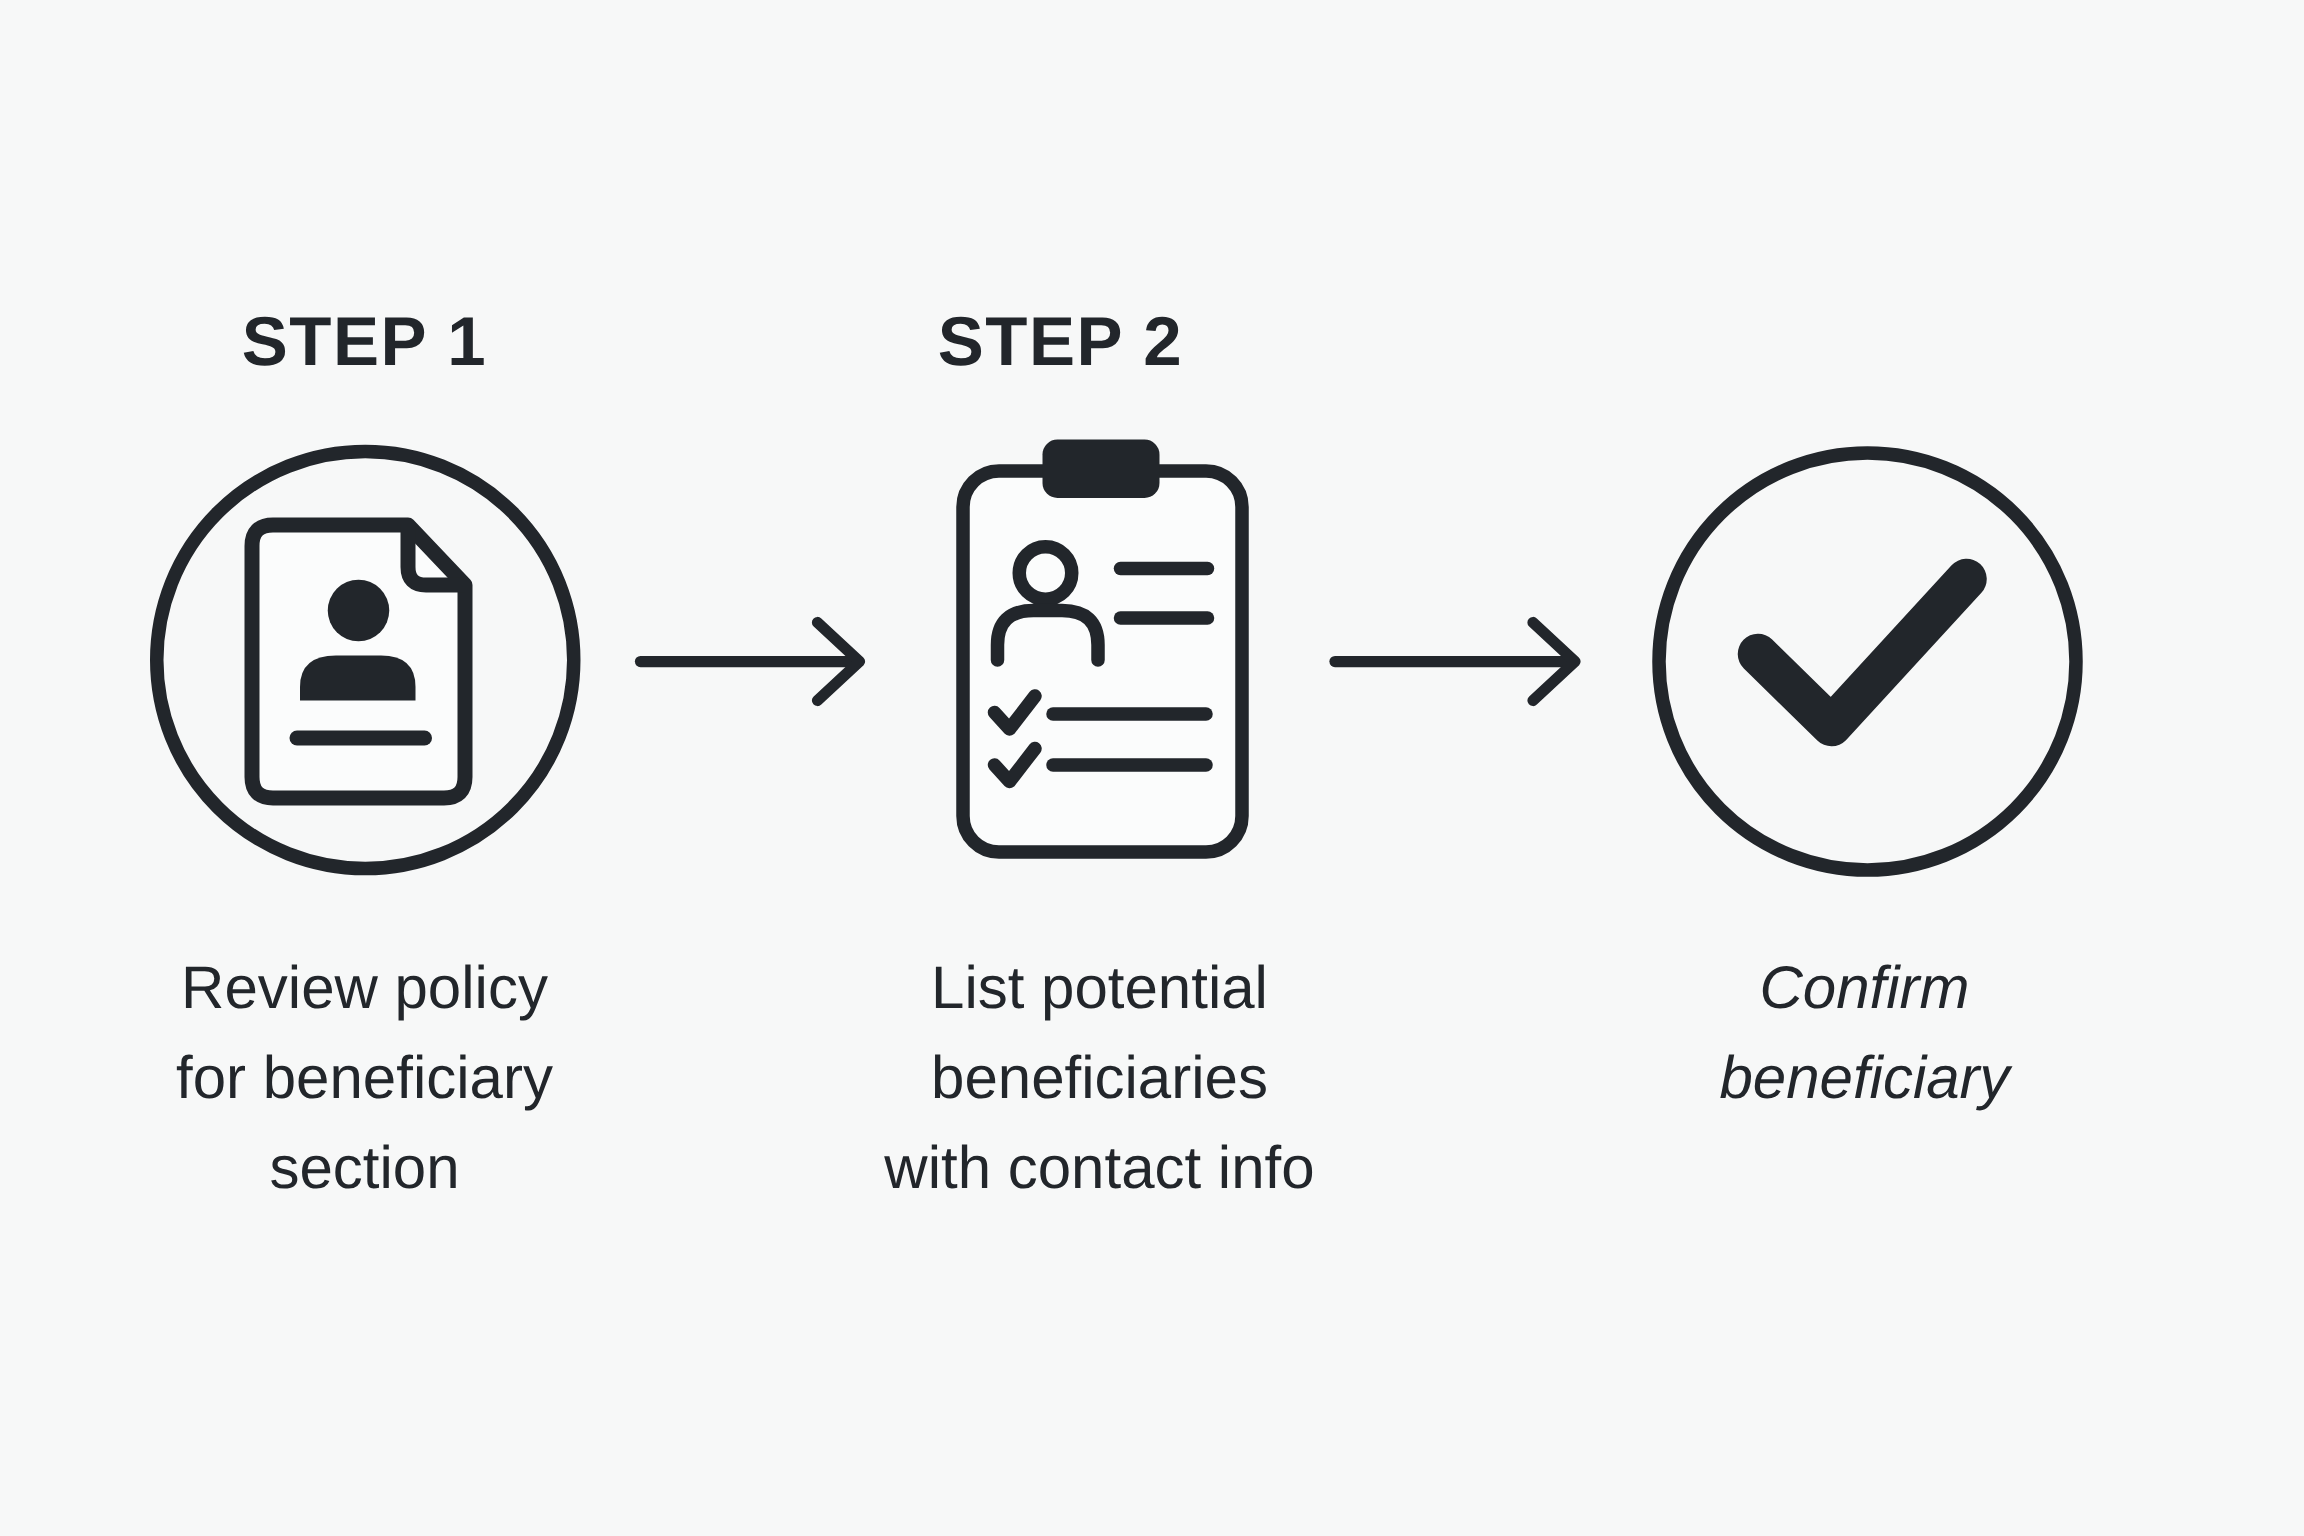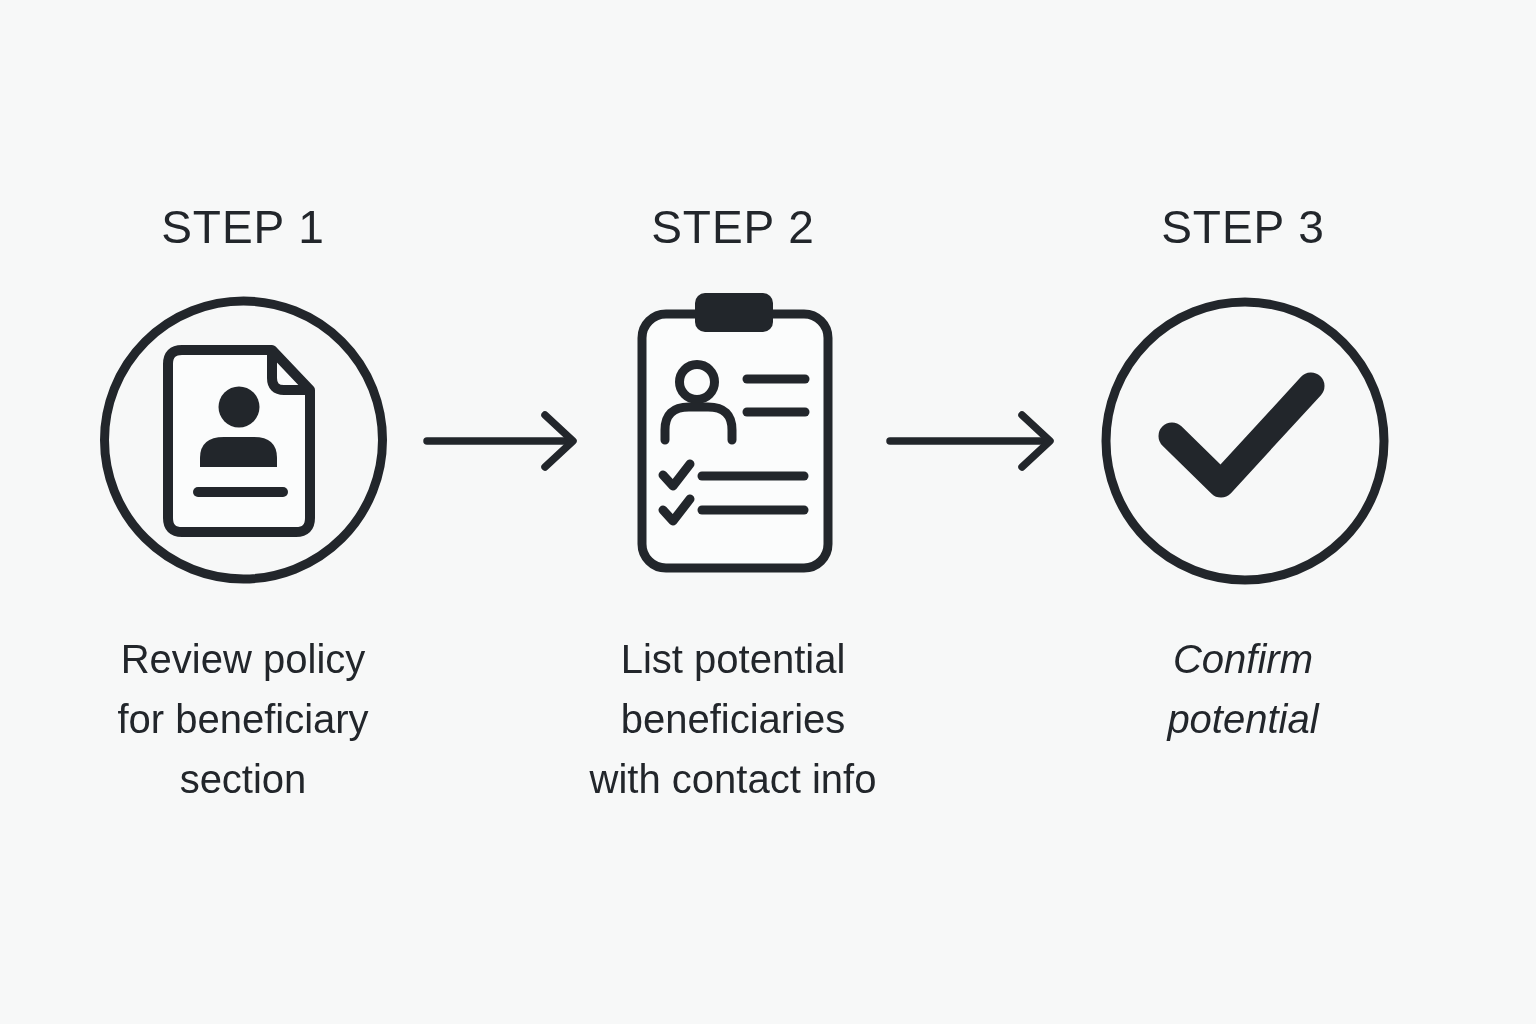--- a/index.html
+++ b/index.html
@@ -13,26 +13,26 @@
   }
   .canvas { position: absolute; inset: 0; }
   svg { color: var(--ink, #22262b); display: block; width: 100%; height: 100%; }
 
   .step-header {
     position: absolute;
     top: 200px;
     width: 460px;
     text-align: center;
     font-size: 46px;
-    font-weight: 400;
+    font-weight: 700;
     letter-spacing: 1px;
     color: var(--ink, #22262b);
   }
   .h1 { left: 13px; }   
-  .h2 { left: 503px; }  
+  .h2 { left: 477px; }  
   .h3 { left: 1013px; } 
 
   .icon-wrap { position: absolute; }
   .icon-1 { left: 98px;  top: 295px; width: 291px; height: 291px; }
   .icon-2 { left: 636px; top: 292px; width: 198px; height: 282px; }
   .icon-3 { left: 1100px; top: 296px; width: 290px; height: 290px; }
 
   .arrow { position: absolute; }
   .arrow-1 { left: 420px; top: 404px; width: 160px; height: 74px; }
   .arrow-2 { left: 884px; top: 404px; width: 172px; height: 74px; }
@@ -51,21 +51,20 @@
   .c2 { left: 493px; }  
   .c3 { left: 1003px; font-style: italic; } 
 </style>
 </head>
 <body style="--background: #f7f8f8; --ink: #22262b; --paper: #fbfcfc;">
 
 <div class="canvas">
 
   <div class="step-header h1">STEP 1</div>
   <div class="step-header h2">STEP 2</div>
-  <div class="step-header h3">STEP 3</div>
 
   <div class="icon-wrap icon-1">
     <svg viewBox="0 0 291 291" aria-hidden="true">
       <circle cx="145.5" cy="145" r="139" fill="none" stroke="currentColor" stroke-width="9"></circle>
       <path d="M84 55 H174 L212 95 V223 Q212 237 198 237 H84 Q70 237 70 223 V69 Q70 55 84 55 Z" fill="var(--paper, #fbfcfc)" stroke="currentColor" stroke-width="10" stroke-linejoin="round"></path>
       <path d="M174 55 V83 Q174 95 186 95 H212" fill="none" stroke="currentColor" stroke-width="10" stroke-linejoin="round"></path>
       <circle cx="141" cy="112" r="20.5" fill="currentColor"></circle>
       <path d="M102 172 V163 Q102 142 126 142 H156 Q179 142 179 163 V172 Z" fill="currentColor"></path>
       <line x1="100" y1="197" x2="185" y2="197" stroke="currentColor" stroke-width="10" stroke-linecap="round"></line>
     </svg>
@@ -112,16 +111,16 @@
     <div>beneficiaries</div>
     <div>with contact info</div>
   </div>
   <div class="caption c1">
     <div>Review policy</div>
     <div>for beneficiary</div>
     <div>section</div>
   </div>
   <div class="caption c3">
     <div>Confirm</div>
-    <div>potential</div>
+    <div>beneficiary</div>
   </div>
 
 </div>
 
 </body></html>

